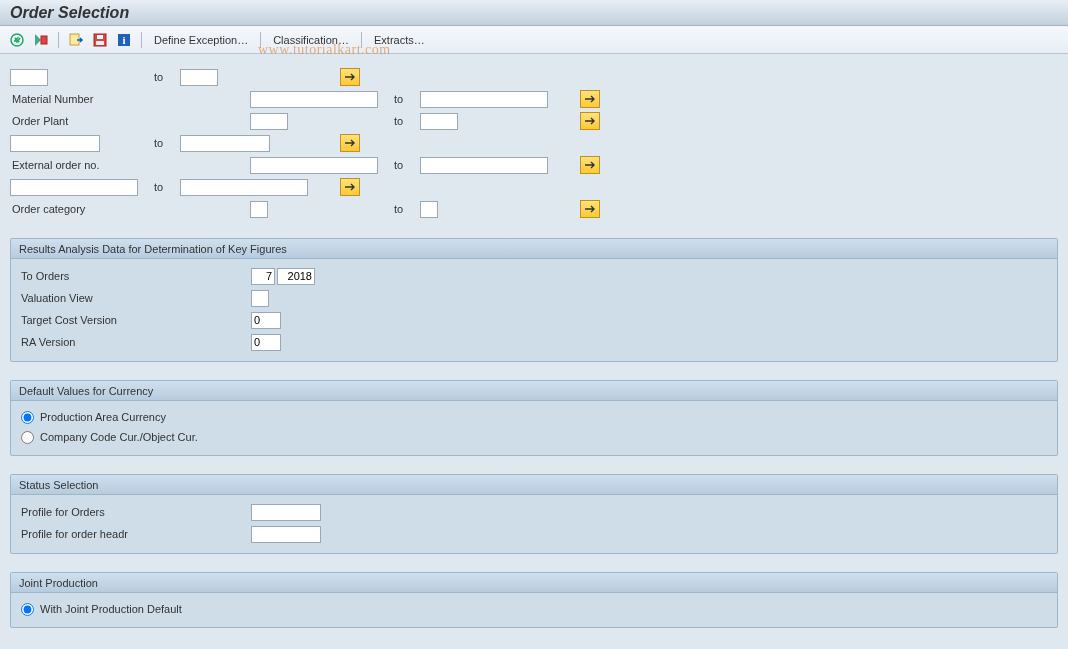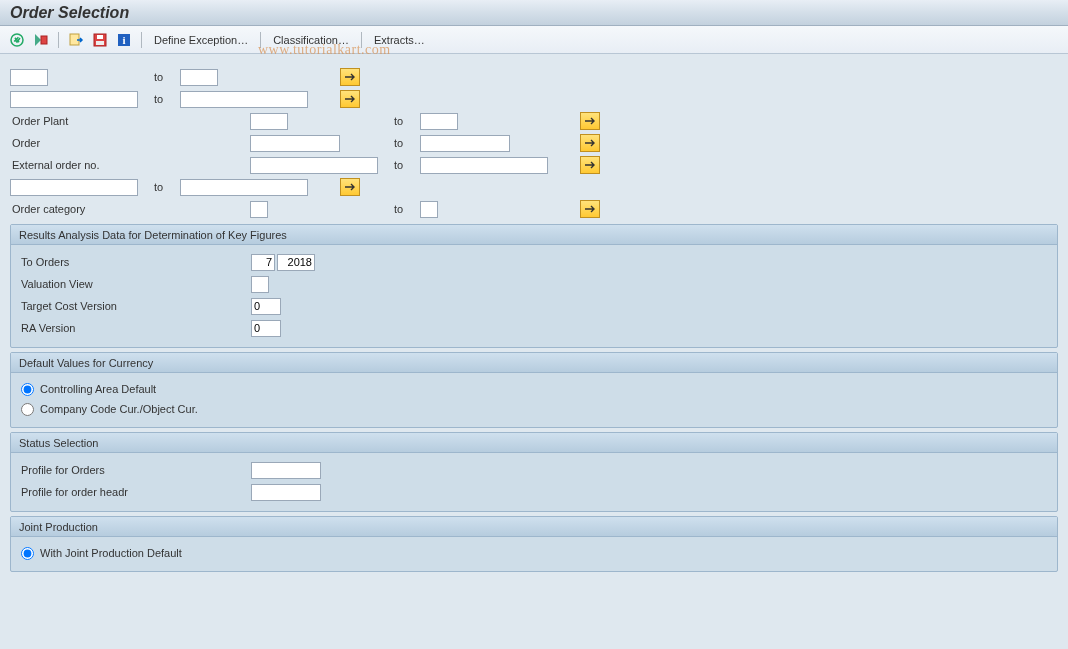--- a/index.html
+++ b/index.html
@@ -123,21 +123,21 @@
       align-items: center;
       justify-content: center;
       cursor: pointer;
       margin-left: 0;
     }
     .multi-btn svg { display:block; }
 
     .group-box {
       border: 1px solid #9db6cc;
       background: #cedde8;
-      margin-top: 4px;
+      margin-top: 18px;
       border-radius: 2px;
     }
     .group-header {
       background: linear-gradient(to bottom, #cfe0ee 0%, #b6ccde 100%);
       border-bottom: 1px solid #9db6cc;
       padding: 3px 8px;
       font-size: 11px;
       height: 20px;
       display:flex;
       align-items:center;
@@ -233,20 +233,21 @@
       <span class="multi-col">
           <span class="multi-btn">
             <svg width="12" height="10" viewBox="0 0 12 10">
               <path d="M1 5 L10 5 M7 2 L10 5 L7 8" stroke="#333" stroke-width="1.4" fill="none"></path>
             </svg>
           </span>
         </span>
     </div>
 
     <div class="selection-row">
+      <span class="label">Material Number</span>
       <span class="from-col">
           <input class="sap-input w-long" value="" style="">
         </span>
       <span class="to-label">to</span>
       <span class="to-col">
           <input class="sap-input w-long" value="" style="">
         </span>
       <span class="multi-col">
           <span class="multi-btn">
             <svg width="12" height="10" viewBox="0 0 12 10">
@@ -268,21 +269,20 @@
       <span class="multi-col">
           <span class="multi-btn">
             <svg width="12" height="10" viewBox="0 0 12 10">
               <path d="M1 5 L10 5 M7 2 L10 5 L7 8" stroke="#333" stroke-width="1.4" fill="none"></path>
             </svg>
           </span>
         </span>
     </div>
 
     <div class="selection-row">
-      <span class="label">Order</span>
       <span class="from-col">
           <input class="sap-input w-med" value="" style="">
         </span>
       <span class="to-label">to</span>
       <span class="to-col">
           <input class="sap-input w-med" value="" style="">
         </span>
       <span class="multi-col">
           <span class="multi-btn">
             <svg width="12" height="10" viewBox="0 0 12 10">
@@ -375,21 +375,21 @@
           </span>
       </div>
     </div>
   </div>
 
   <div class="group-box">
     <div class="group-header">Default Values for Currency</div>
     <div class="group-body">
       <div class="radio-row">
         <input type="radio" name="curr" checked="" style="">
-        <span>Controlling Area Default</span>
+        <span>Production Area Currency</span>
       </div>
       <div class="radio-row">
         <input type="radio" name="curr" style="">
         <span>Company Code Cur./Object Cur.</span>
       </div>
     </div>
   </div>
 
   <div class="group-box">
     <div class="group-header">Status Selection</div>

